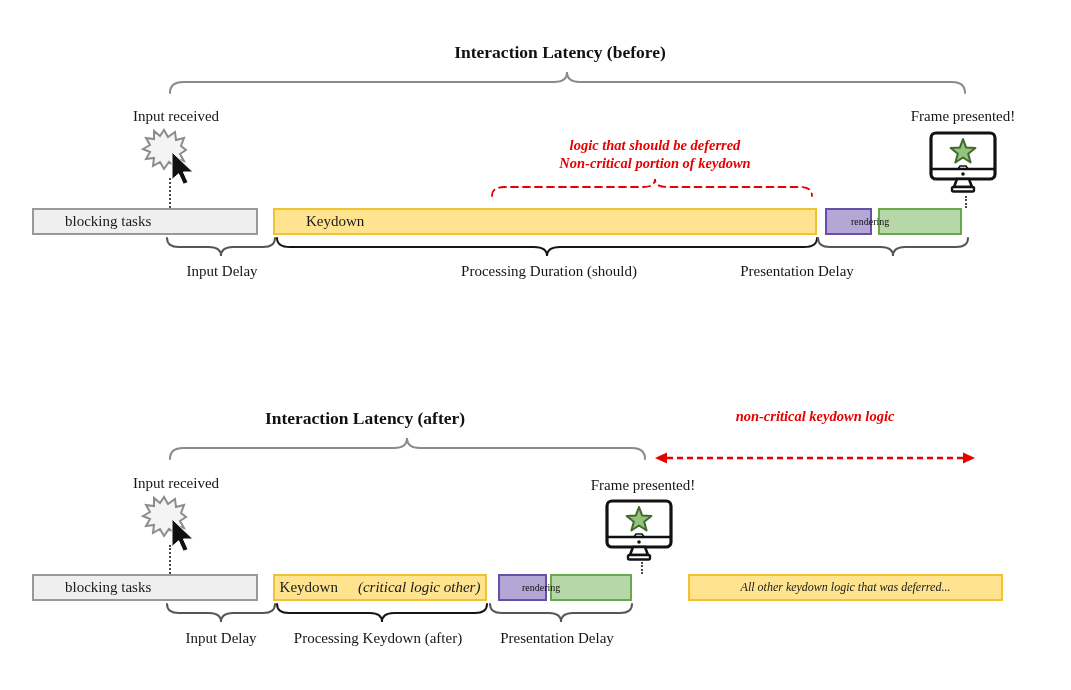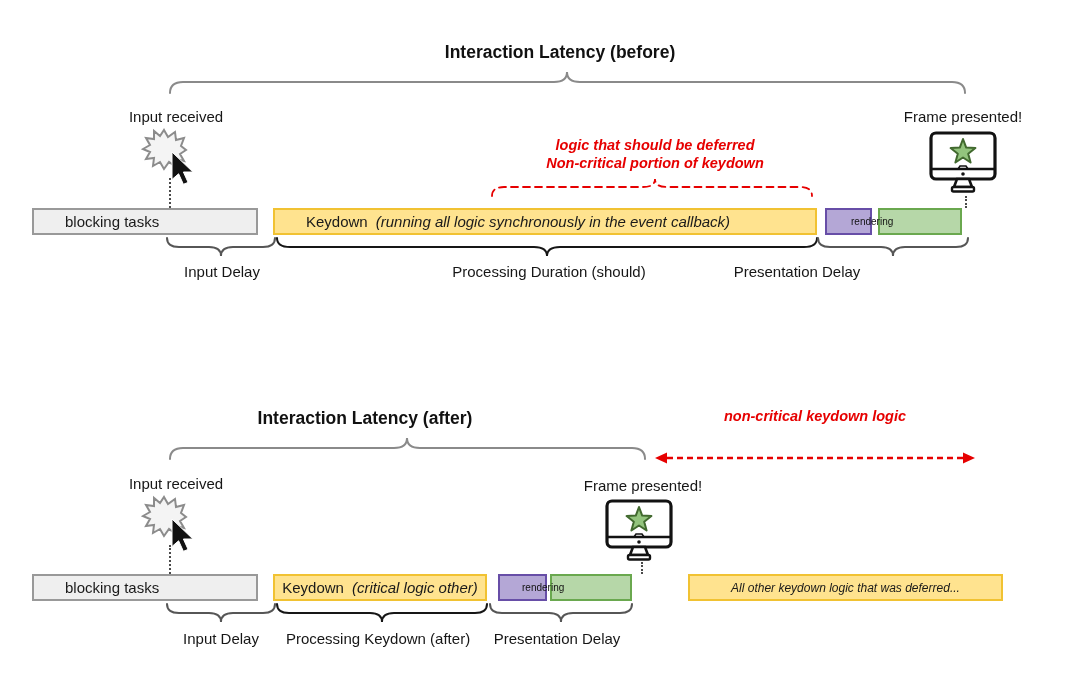--- a/index.html
+++ b/index.html
@@ -1,18 +1,18 @@
 <!DOCTYPE html>
 <html><head>
 <meta charset="utf-8">
 <style>
   html,body{margin:0;padding:0;background:#ffffff;}
   .canvas{
     position:relative;width:1071px;height:690px;background:#fff;overflow:hidden;
-    font-family:Liberation Sans, sans-serif;color:#1a1a1a;
+    font-family:Liberation Serif, serif;color:#1a1a1a;
   }
   .title{
     position:absolute;transform:translateX(-50%);font-weight:bold;font-size:17.5px;
     white-space:nowrap;color:#111;
   }
   .label{
     position:absolute;transform:translateX(-50%);font-size:15px;white-space:nowrap;color:#161616;
   }
   .red-note{
     position:absolute;transform:translateX(-50%);text-align:center;color:#e60000;
@@ -22,21 +22,21 @@
     position:absolute;height:27px;box-sizing:border-box;border:2px solid;
     display:flex;align-items:center;font-size:15px;white-space:nowrap;
   }
   .bar.gray{background:#efefef;border-color:#999999;}
   .bar.yellow{background:#ffe38f;border-color:#f1c232;}
   .bar.purple{background:#b4a7d6;border-color:#674ea7;}
   .bar.green{background:#b6d7a8;border-color:#6aa84f;}
   .bar.pad-left{padding-left:31px;justify-content:flex-start;}
   .bar.center{justify-content:center;}
   .it{font-style:italic;}
-  .prefix{margin-right:8px;}
+  .prefix{margin-right:20px;}
   .overlay-label{
     position:absolute;height:27px;display:flex;align-items:center;
     font-size:10px;color:#111;z-index:4;white-space:nowrap;
   }
   .dotted{
     position:absolute;width:0;border-left:2px dotted #4a4a4a;z-index:1;
   }
   svg{position:absolute;overflow:visible;}
 </style>
 </head>
@@ -79,21 +79,20 @@
       <rect x="25" y="56" width="22" height="4.5" rx="1.5" fill="#fff" stroke="#121212" stroke-width="2.4"></rect>
       <polygon points="36,8 39.2,16.6 48.4,17 41.2,22.7 43.6,31.5 36,26.5 28.4,31.5 30.8,22.7 23.6,17 32.8,16.6" fill="#93c47d" stroke="#41692e" stroke-width="2" stroke-linejoin="round"></polygon>
     </svg>
     <div class="dotted" style="left:965px;top:196px;height:12px"></div>
 
     <div class="bar gray pad-left" style="left:32px;top:208px;width:226px">
       <span>blocking tasks</span>
     </div>
     <div class="bar yellow pad-left" style="left:273px;top:208px;width:544px">
       <span class="prefix">Keydown</span>
-      <span class="it">(running all logic synchronously in the event callback)</span>
     </div>
     <div class="bar purple" style="left:825px;top:208px;width:47px"></div>
     <div class="bar green" style="left:878px;top:208px;width:84px"></div>
     <div class="overlay-label" style="left:851px;top:208px">rendering</div>
 
     <svg style="left:167px;top:238px" width="108" height="20" viewBox="0 0 108 20">
       <path d="M0,0 Q0,9 12,9 L42,9 Q54,9 54,18 Q54,9 66,9 L96,9 Q108,9 108,0" fill="none" stroke="#565656" stroke-width="2" stroke-linecap="round"></path>
     </svg>
     <svg style="left:277px;top:238px" width="540" height="20" viewBox="0 0 540 20">
       <path d="M0,0 Q0,9 13,9 L257,9 Q270,9 270,18 Q270,9 283,9 L527,9 Q540,9 540,0" fill="none" stroke="#161616" stroke-width="2" stroke-linecap="round"></path>

